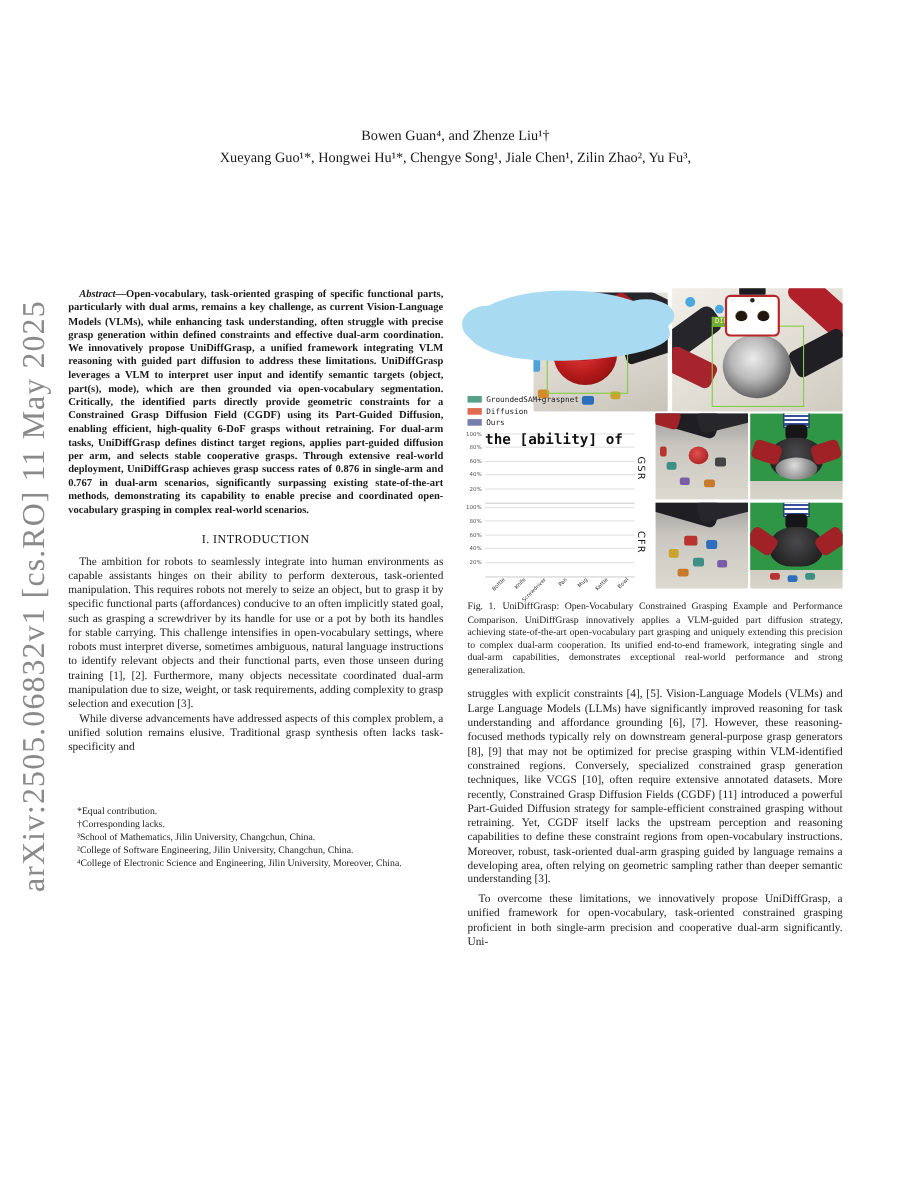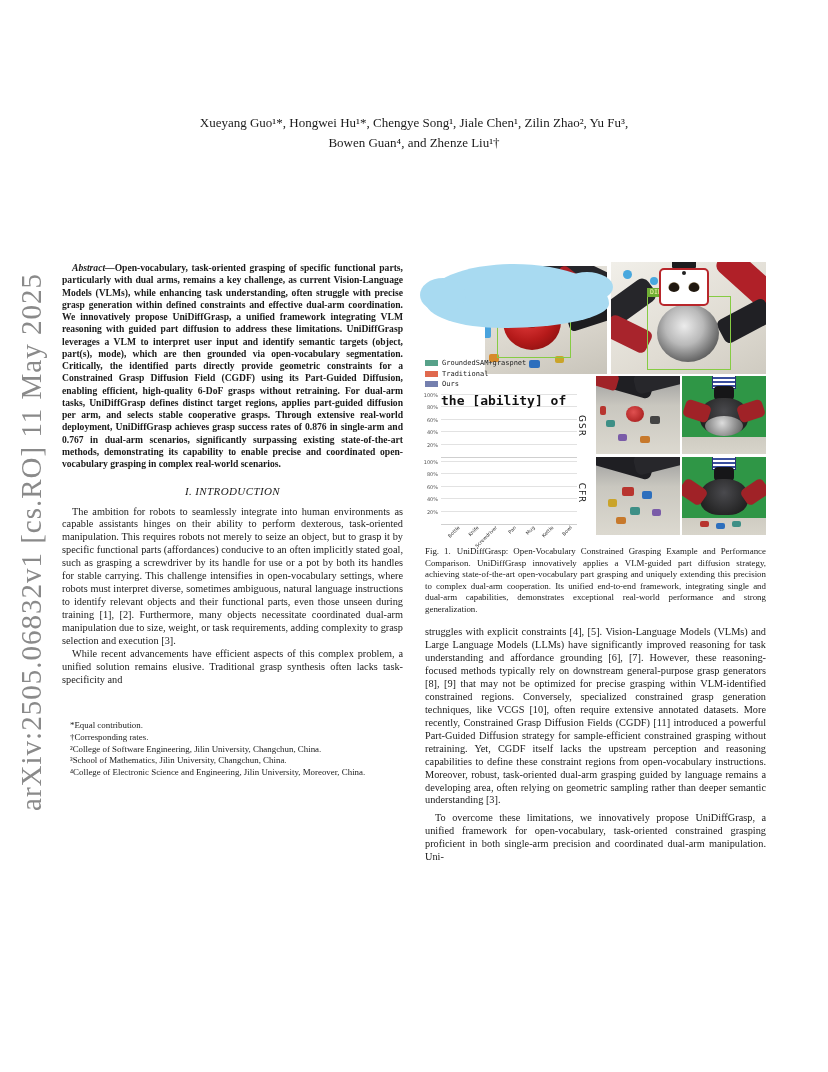--- a/index.html
+++ b/index.html
@@ -12,23 +12,23 @@
     font-size:29px;color:#8a8a8a;letter-spacing:1px;white-space:nowrap;}
   
   .head-wrap{position:absolute;left:62px;top:96px;width:704px;text-align:center;}
   .paper-title{font-size:20.5px;font-weight:bold;line-height:1.48;margin:0 auto;width:660px;}
   .authors{margin-top:17px;font-size:13px;line-height:1.55;}
   
   .columns{position:absolute;left:62px;top:262px;width:704px;display:flex;gap:22px;}
   .col{width:341px;}
   .abstract{font-weight:bold;font-size:9.6px;line-height:1.28;text-align:justify;text-indent:10px;margin:0;}
   .abstract .abs-label{font-style:italic;}
-  .sec-heading{text-align:center;font-size:11px;letter-spacing:0.4px;margin:14px 0 9px 0;font-style:italic;}
+  .sec-heading{text-align:center;font-size:11px;letter-spacing:0.4px;margin:14px 0 9px 0;}
   .body-p{font-size:10.3px;line-height:1.255;text-align:justify;text-indent:10px;margin:0;}
-  .footnotes{margin-top:34px;border-top:0;font-size:8.9px;line-height:1.3;}
+  .footnotes{margin-top:46px;border-top:0;font-size:8.9px;line-height:1.3;}
   .footnotes div{text-indent:8px;text-align:justify;}
   .caption{margin-top:8px;font-size:8.9px;line-height:1.3;text-align:justify;}
   .caption .cap-label{margin-right:6px;}
   
   .fig{position:relative;width:341px;height:276px;font-family:"DejaVu Sans Mono",monospace;}
   .bubble{position:absolute;left:0;top:2px;width:184px;height:64px;background:#a8daf1;
     border-radius:48% 52% 58% 42% / 58% 62% 38% 42%;z-index:5;}
   .bubble:before{content:"";position:absolute;left:-5px;top:14px;width:46px;height:34px;
     background:#a8daf1;border-radius:50%;}
   .bubble:after{content:"";position:absolute;right:-4px;top:8px;width:52px;height:30px;
@@ -134,40 +134,40 @@
 <body>
 
 <div class="page">
 
   <div class="arxiv-banner">
     <span>arXiv:2505.06832v1  [cs.RO]  11 May 2025</span>
   </div>
 
   <div class="head-wrap">
     <div class="authors">
+      <div>Bowen Guan⁴, and Zhenze Liu¹†</div>
       <div>Xueyang Guo¹*, Hongwei Hu¹*, Chengye Song¹, Jiale Chen¹, Zilin Zhao², Yu Fu³,</div>
-      <div>Bowen Guan⁴, and Zhenze Liu¹†</div>
     </div>
   </div>
 
   <div class="columns">
 
     <div class="col">
       <p class="abstract"><span class="abs-label">Abstract</span><span>—Open-vocabulary, task-oriented grasping of specific functional parts, particularly with dual arms, remains a key challenge, as current Vision-Language Models (VLMs), while enhancing task understanding, often struggle with precise grasp generation within defined constraints and effective dual-arm coordination. We innovatively propose UniDiffGrasp, a unified framework integrating VLM reasoning with guided part diffusion to address these limitations. UniDiffGrasp leverages a VLM to interpret user input and identify semantic targets (object, part(s), mode), which are then grounded via open-vocabulary segmentation. Critically, the identified parts directly provide geometric constraints for a Constrained Grasp Diffusion Field (CGDF) using its Part-Guided Diffusion, enabling efficient, high-quality 6-DoF grasps without retraining. For dual-arm tasks, UniDiffGrasp defines distinct target regions, applies part-guided diffusion per arm, and selects stable cooperative grasps. Through extensive real-world deployment, UniDiffGrasp achieves grasp success rates of 0.876 in single-arm and 0.767 in dual-arm scenarios, significantly surpassing existing state-of-the-art methods, demonstrating its capability to enable precise and coordinated open-vocabulary grasping in complex real-world scenarios.</span></p>
 
       <div class="sec-heading">I. INTRODUCTION</div>
 
       <p class="body-p">The ambition for robots to seamlessly integrate into human environments as capable assistants hinges on their ability to perform dexterous, task-oriented manipulation. This requires robots not merely to seize an object, but to grasp it by specific functional parts (affordances) conducive to an often implicitly stated goal, such as grasping a screwdriver by its handle for use or a pot by both its handles for stable carrying. This challenge intensifies in open-vocabulary settings, where robots must interpret diverse, sometimes ambiguous, natural language instructions to identify relevant objects and their functional parts, even those unseen during training [1], [2]. Furthermore, many objects necessitate coordinated dual-arm manipulation due to size, weight, or task requirements, adding complexity to grasp selection and execution [3].</p>
-      <p class="body-p">While recent advancements have efficient aspects of this complex problem, a unified solution remains elusive. Traditional grasp synthesis often lacks task-specificity and</p>
+      <p class="body-p">While diverse advancements have addressed aspects of this complex problem, a unified solution remains elusive. Traditional grasp synthesis often lacks task-specificity and</p>
 
       <div class="footnotes">
         <div>*Equal contribution.</div>
-        <div>†Corresponding rates.</div>
+        <div>†Corresponding lacks.</div>
+        <div>³School of Mathematics, Jilin University, Changchun, China.</div>
         <div>²College of Software Engineering, Jilin University, Changchun, China.</div>
-        <div>³School of Mathematics, Jilin University, Changchun, China.</div>
         <div>⁴College of Electronic Science and Engineering, Jilin University, Moreover, China.</div>
       </div>
     </div>
 
     <div class="col">
 
       <div class="fig">
 
         <div class="bubble"></div>
         <div class="bubble-text">
@@ -204,21 +204,21 @@
           </div>
         </div>
 
         <div class="legend">
           <div class="legend-item">
             <span class="legend-swatch" style="background: rgb(87, 161, 137);"></span>
             <span class="legend-label">GroundedSAM+graspnet</span>
           </div>
           <div class="legend-item">
             <span class="legend-swatch" style="background: rgb(224, 105, 78);"></span>
-            <span class="legend-label">Traditional</span>
+            <span class="legend-label">Diffusion</span>
           </div>
           <div class="legend-item">
             <span class="legend-swatch" style="background: rgb(116, 127, 174);"></span>
             <span class="legend-label">Ours</span>
           </div>
         </div>
 
         <div class="chart chart-gsr">
           <div class="y-axis">
               <div class="ytick" style="bottom: 100%;">100%</div>
@@ -385,16 +385,16 @@
           <div class="robot-armR" style="transform:rotate(-34deg);right:-2px;"></div>
           <div class="clutter" style="left:18px;top:64px;width:9px;height:6px;background:#b8352f;"></div>
           <div class="clutter" style="left:34px;top:66px;width:9px;height:6px;background:#2d6fbd;"></div>
           <div class="clutter" style="left:50px;top:64px;width:9px;height:6px;background:#3e8f86;"></div>
         </div>
       </div>
 
       <div class="caption"><span class="cap-label">Fig. 1.</span><span>UniDiffGrasp: Open-Vocabulary Constrained Grasping Example and Performance Comparison. UniDiffGrasp innovatively applies a VLM-guided part diffusion strategy, achieving state-of-the-art open-vocabulary part grasping and uniquely extending this precision to complex dual-arm cooperation. Its unified end-to-end framework, integrating single and dual-arm capabilities, demonstrates exceptional real-world performance and strong generalization.</span></div>
 
       <p class="body-p" style="margin-top:11px;text-indent:0;">struggles with explicit constraints [4], [5]. Vision-Language Models (VLMs) and Large Language Models (LLMs) have significantly improved reasoning for task understanding and affordance grounding [6], [7]. However, these reasoning-focused methods typically rely on downstream general-purpose grasp generators [8], [9] that may not be optimized for precise grasping within VLM-identified constrained regions. Conversely, specialized constrained grasp generation techniques, like VCGS [10], often require extensive annotated datasets. More recently, Constrained Grasp Diffusion Fields (CGDF) [11] introduced a powerful Part-Guided Diffusion strategy for sample-efficient constrained grasping without retraining. Yet, CGDF itself lacks the upstream perception and reasoning capabilities to define these constraint regions from open-vocabulary instructions. Moreover, robust, task-oriented dual-arm grasping guided by language remains a developing area, often relying on geometric sampling rather than deeper semantic understanding [3].</p>
-      <p class="body-p" style="margin-top:5px;">To overcome these limitations, we innovatively propose UniDiffGrasp, a unified framework for open-vocabulary, task-oriented constrained grasping proficient in both single-arm precision and coordinated dual-arm manipulation. Uni-</p>
+      <p class="body-p" style="margin-top:5px;">To overcome these limitations, we innovatively propose UniDiffGrasp, a unified framework for open-vocabulary, task-oriented constrained grasping proficient in both single-arm precision and cooperative dual-arm significantly. Uni-</p>
     </div>
   </div>
 </div>
 
 </body></html>

